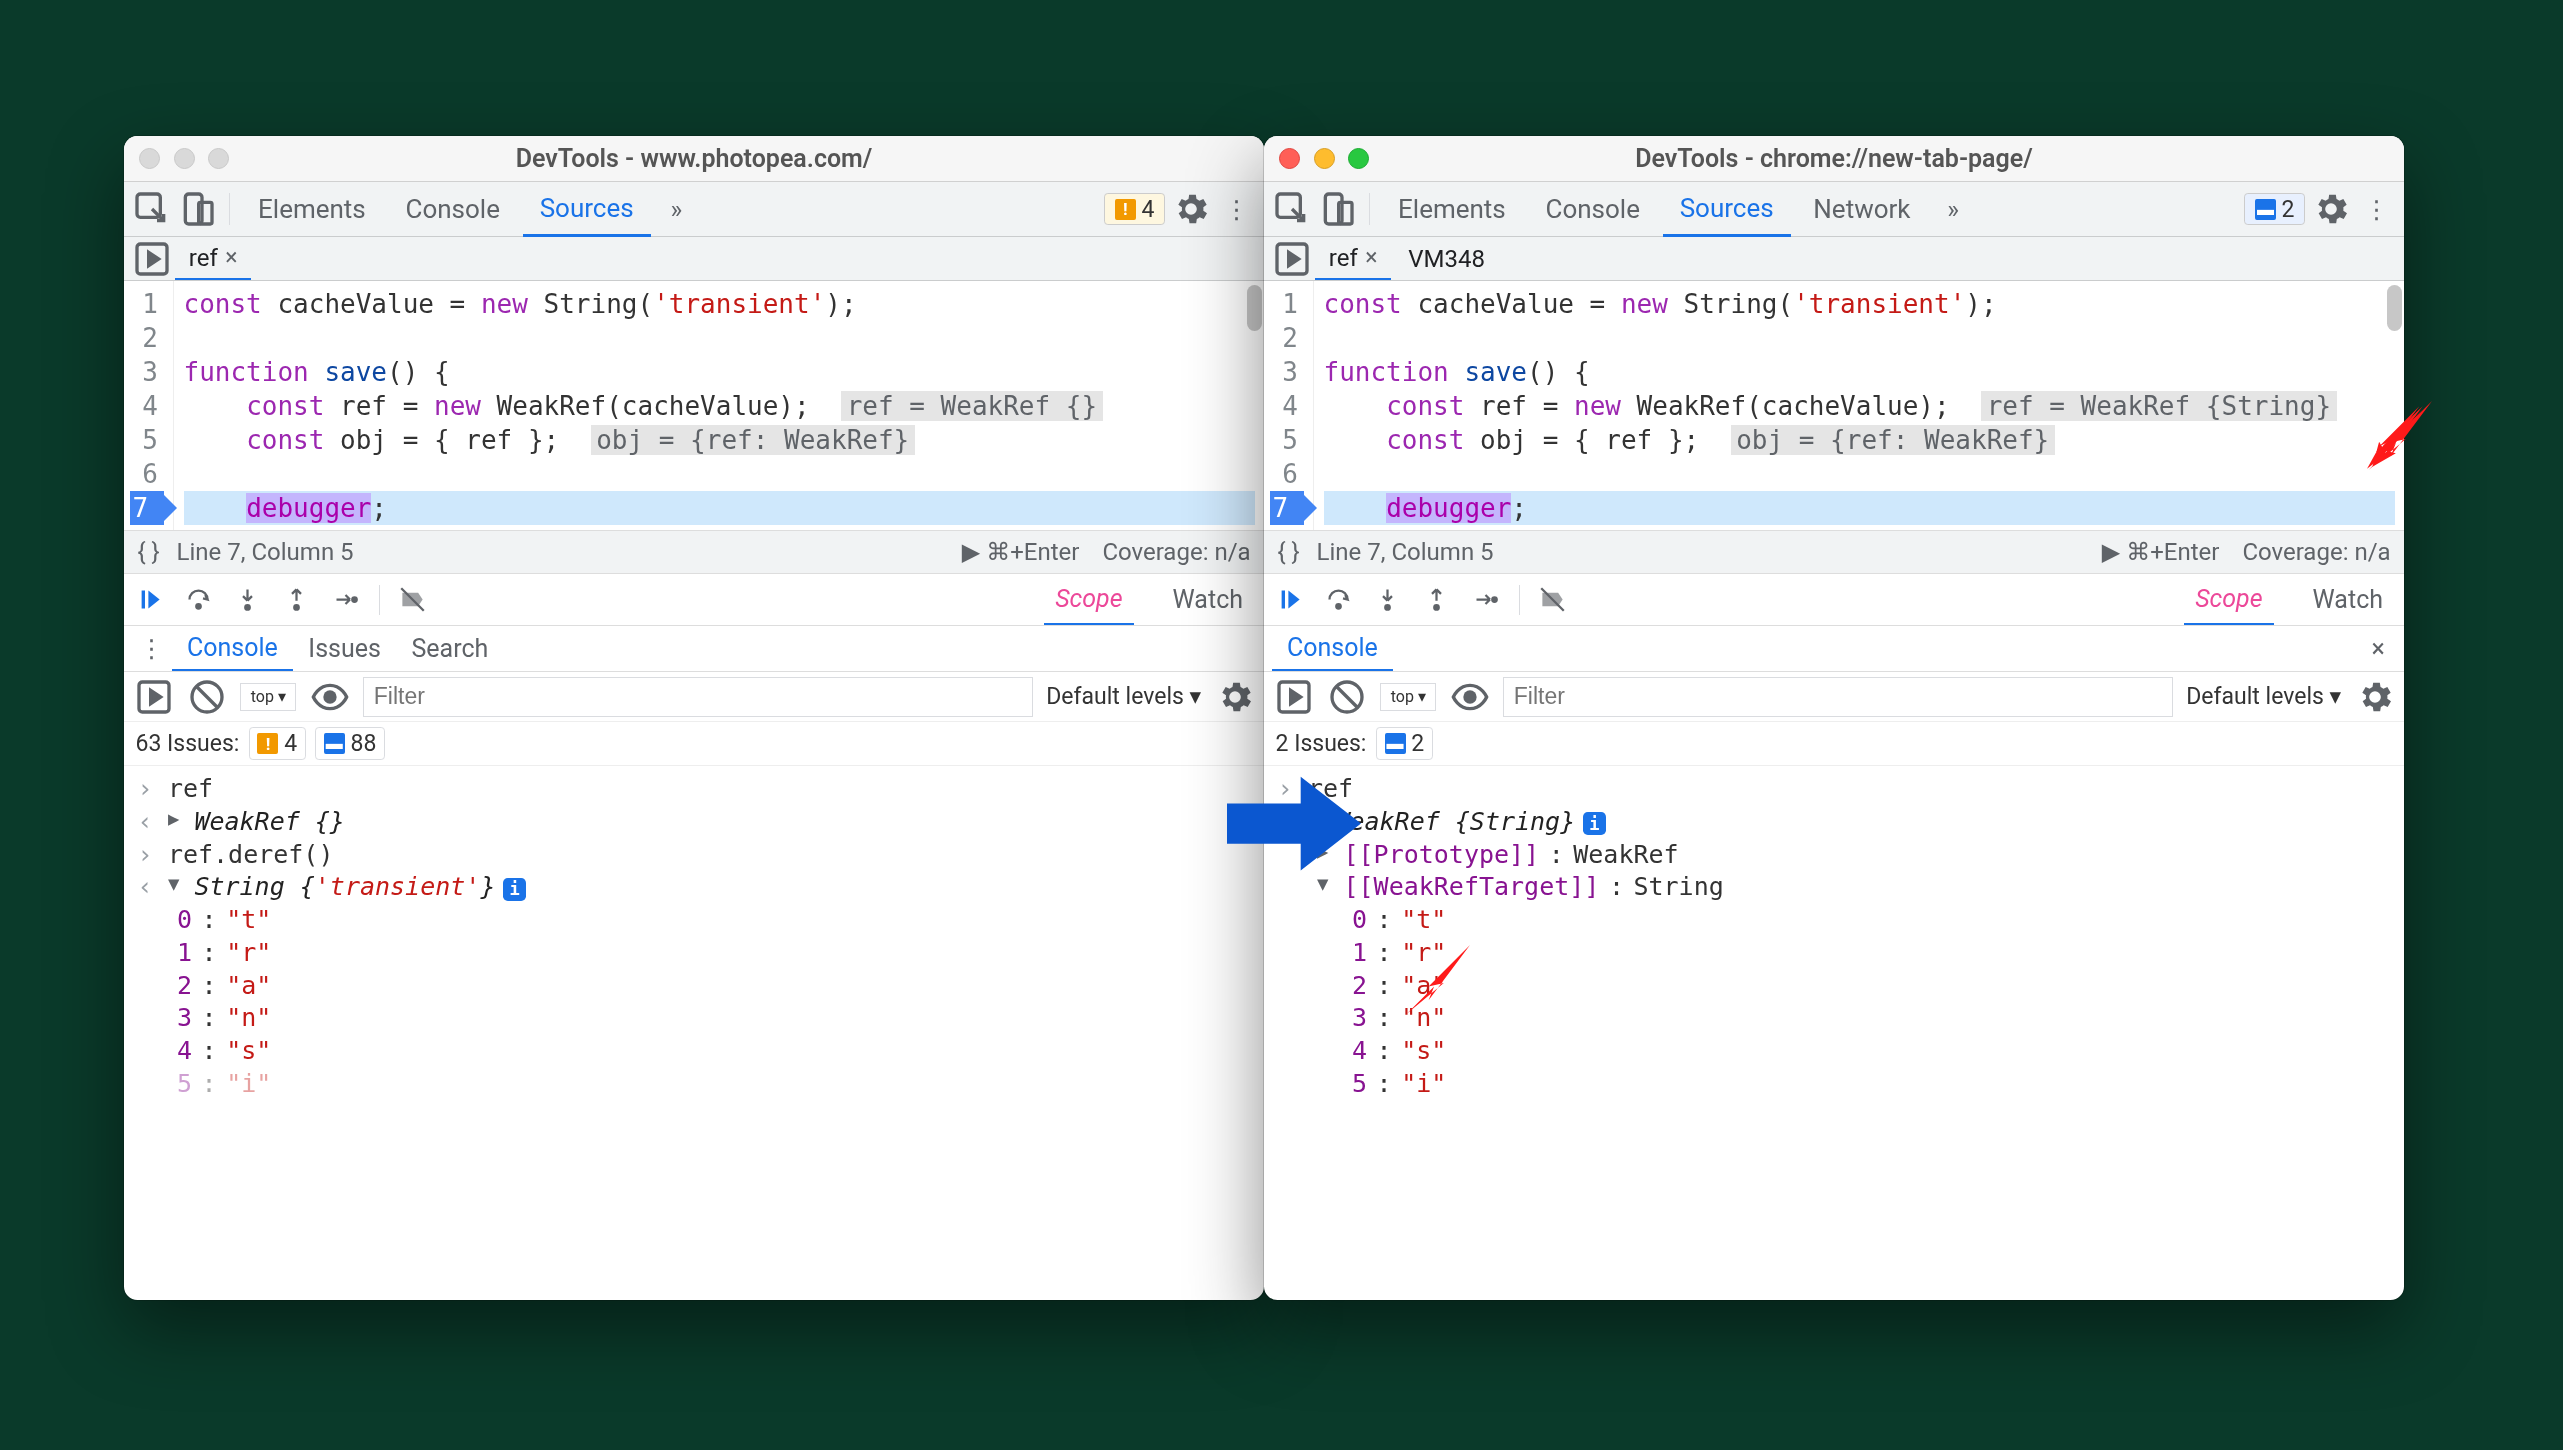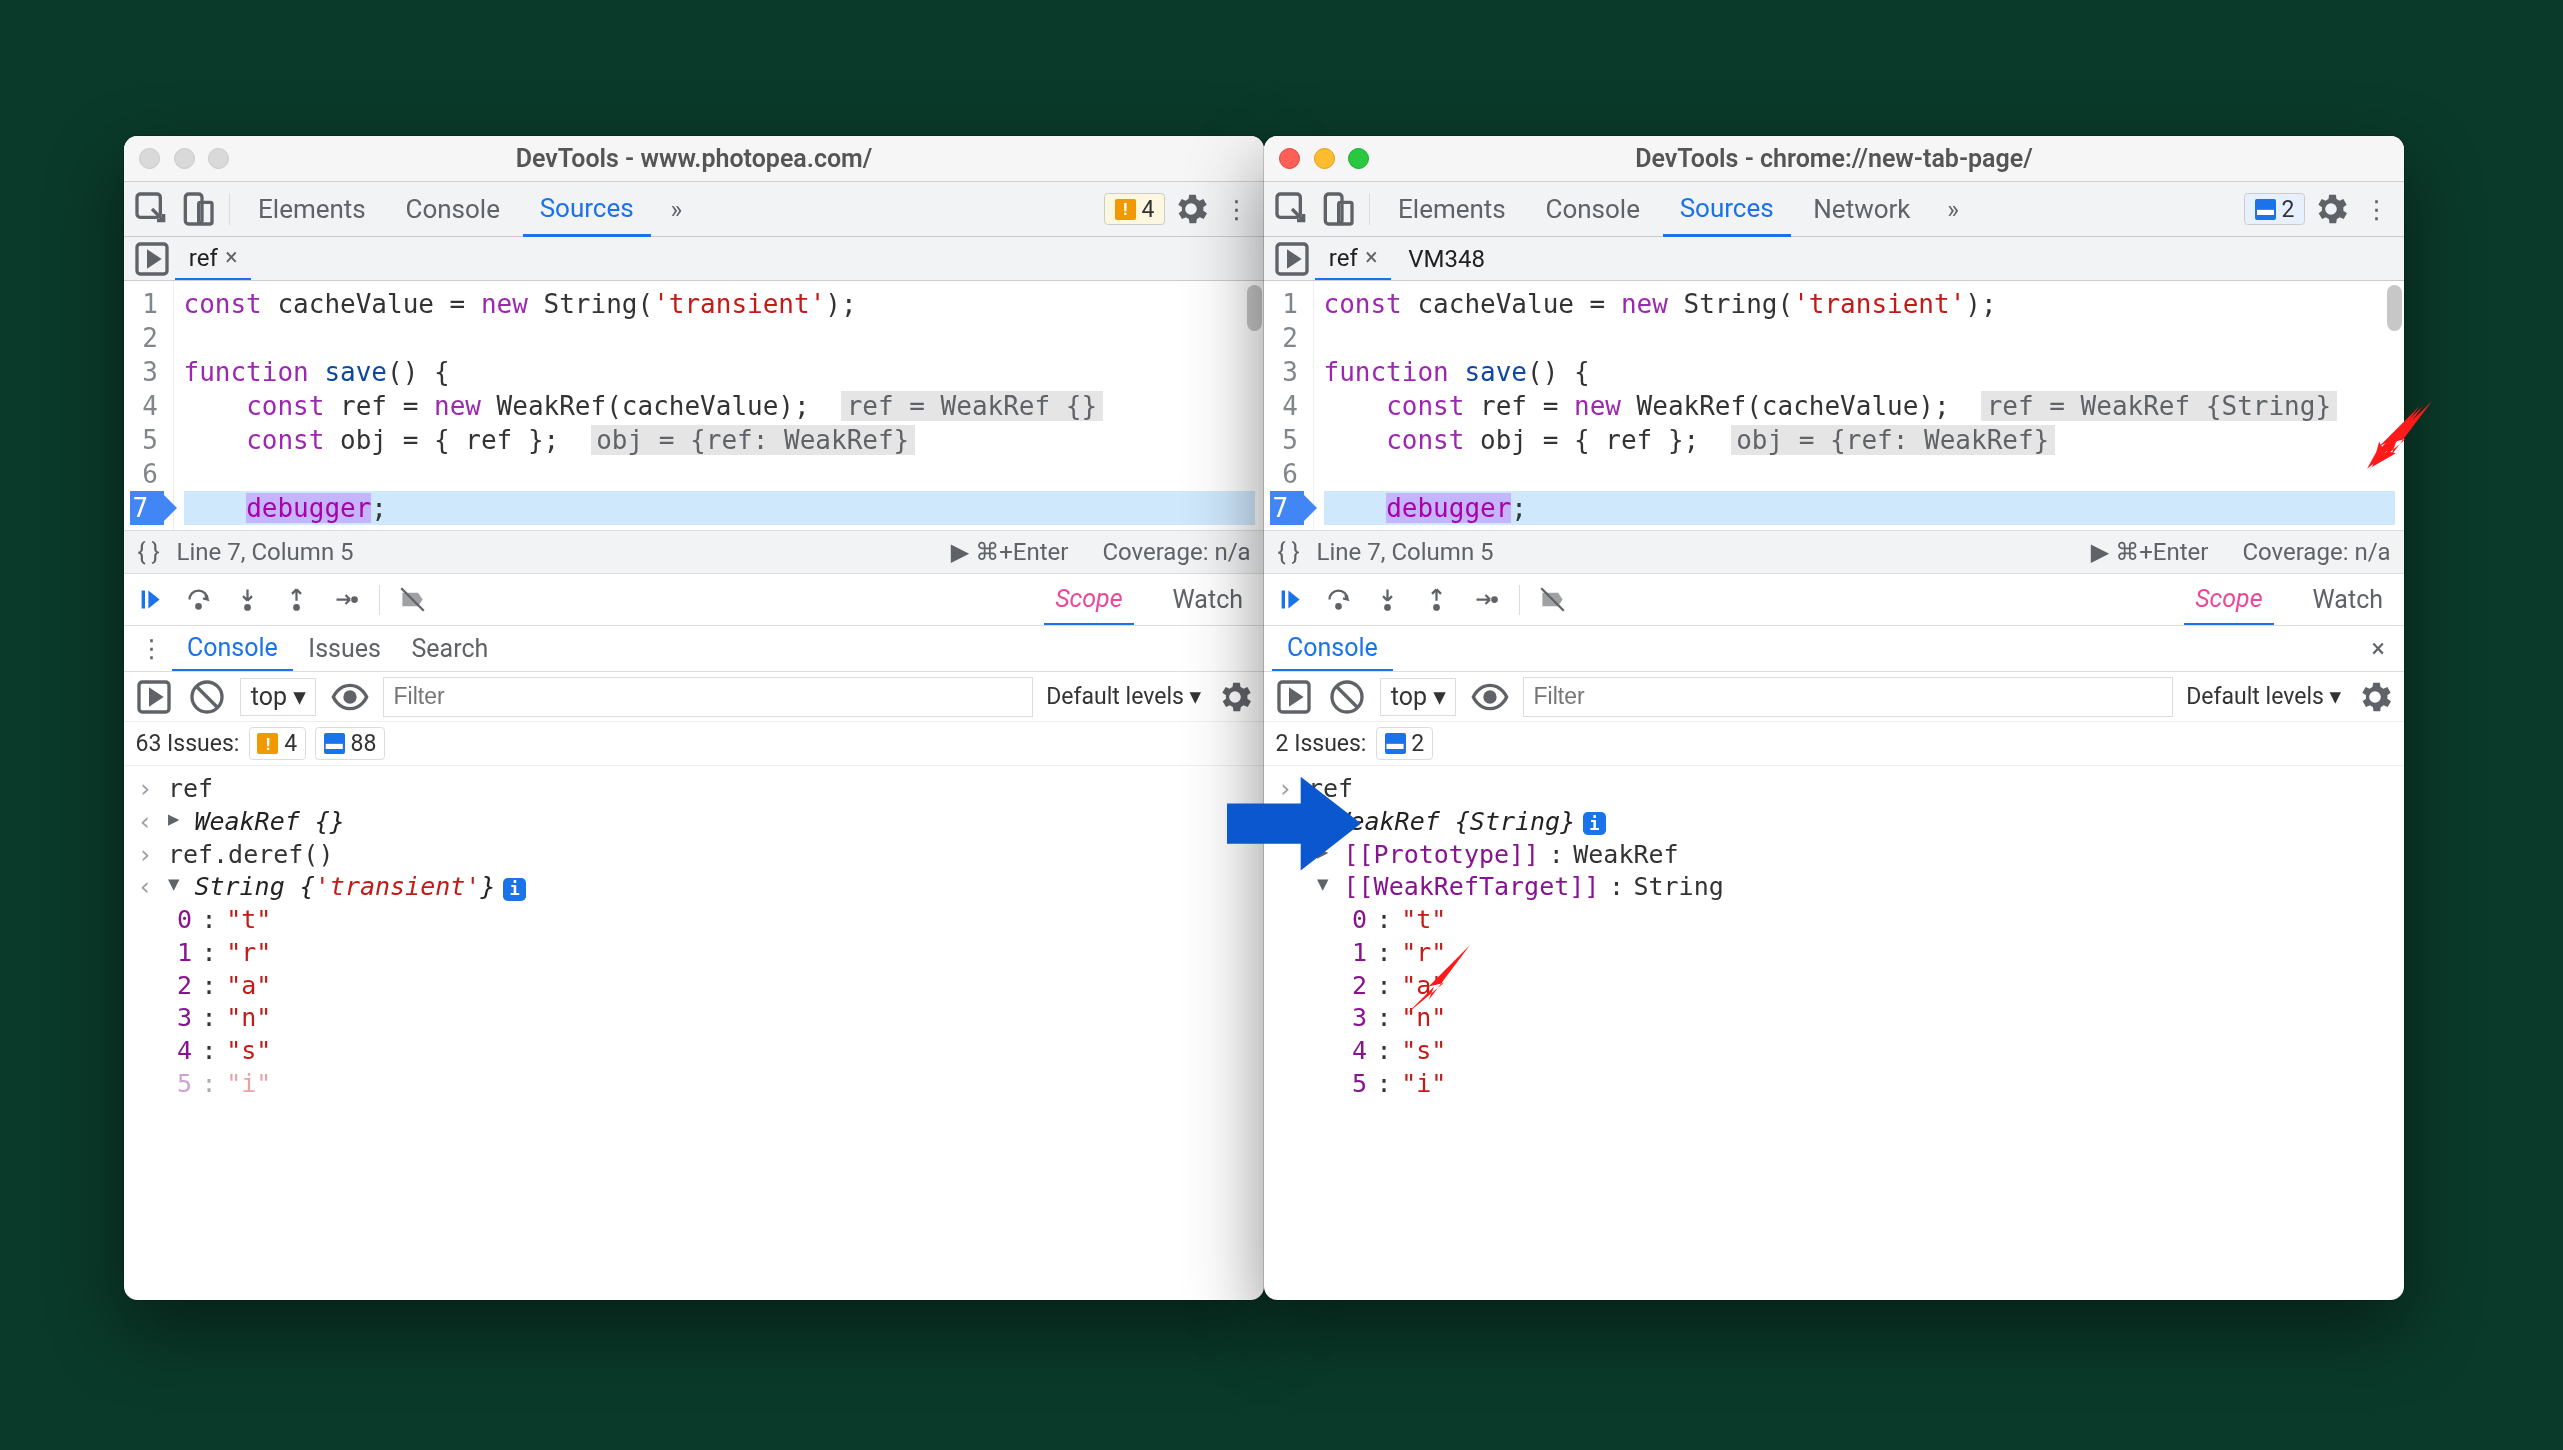--- a/index.html
+++ b/index.html
@@ -95,38 +95,38 @@
   .fn { color:#0d47a1;}
   .new { color:#9c27b0;}
   .str { color:#c41a16;}
   .dbg { color:#aa00aa; background:#c4b5fd;}
   .inline-eval { background:#e5e5e5; color:#5f6368; padding:0 5.7px;}
   .scrollbar-v { position:absolute; right:1.9px; top:1.9px; bottom:1.9px; width:15.3px; background:transparent;}
   .scrollbar-v .thumb { position:absolute; top:1.9px; width:100%; height:46px; background:#c7c7c7; border-radius:7.6px;}
 
   
   .codefoot { height:44px; background:#f1f3f4; border-top:1px solid #ddd; border-bottom:1px solid #ddd; display:flex; align-items:center; padding:0 13.4px; gap:17px; color:#5f6368; font-size:24px;}
-  .codefoot .right { margin-left:auto; display:flex; gap:34px;}
+  .codefoot .right { margin-left:auto; display:flex; gap:23px;}
 
   
   .dbgbar { height:52px; border-bottom:1px solid #ddd; display:flex; align-items:center; padding:0 9.5px; gap:17px;}
   .dbgbtn { width:32px; height:32px; display:flex; align-items:center; justify-content:center; color:#5f6368;}
   .dbgbtn svg { width:27px; height:27px;}
   .scopebar { margin-left:auto; display:flex; gap:27px; height:100%; align-items:center;}
   .scopebar .sc { padding:0 11.5px; height:100%; display:flex; align-items:center; color:#5f6368;}
   .scopebar .sc.active { color:#ec4899; border-bottom:2.9px solid #1a73e8;font-style:italic;}
 
   
   .drawertabs { height:46px; border-bottom:1px solid #ddd; display:flex; align-items:center; padding:0 7.6px; background:#fff;}
   .drawertabs .dt { padding:0 15.3px; height:100%; display:flex; align-items:center; color:#5f6368;}
   .drawertabs .dt.active { color:#1a73e8; border-bottom:2.9px solid #1a73e8;}
   .drawertabs .close-drawer { margin-left:auto; padding:0 11.5px; color:#5f6368; cursor:pointer;}
 
   .filterbar { height:50px; border-bottom:1px solid #eee; background:#fff; display:flex; align-items:center; padding:0 9.5px; gap:13.4px;}
-  .ctx-select { border:1px solid #dadce0; padding:3.8px 9.5px; background:#fff; font-size:25px; color:#333;}
+  .ctx-select { border:1px solid #dadce0; padding:3.8px 9.5px; background:#fff; font-size:16px; color:#333;}
   .filter-input { flex:1; border:1px solid #dadce0; padding:5.7px 9.5px; font-size:23px; color:#80868b; background:#fff;}
   .levels { font-size:23px; color:#333;}
 
   .issuesbar { height:44px; border-bottom:1px solid #eee; display:flex; align-items:center; padding:0 11.5px; font-size:23px; gap:9.5px; background:#fff;}
   .issuesbar .pill { display:inline-flex; align-items:center; gap:5.7px; border:1px solid #dadce0; padding:1.9px 7.6px; border-radius:3.8px; background:#fff;}
 
   .console-body { font-family: Menlo, Consolas, monospace; font-size:25px; padding:5.7px 0;}
   .crow { display:flex; padding:1.9px 13.4px; gap:9.5px; align-items:flex-start;}
   .crow .arrow { color:#9aa0a6; width:21px;}
   .crow .arrow.in::before { content:"›";}

